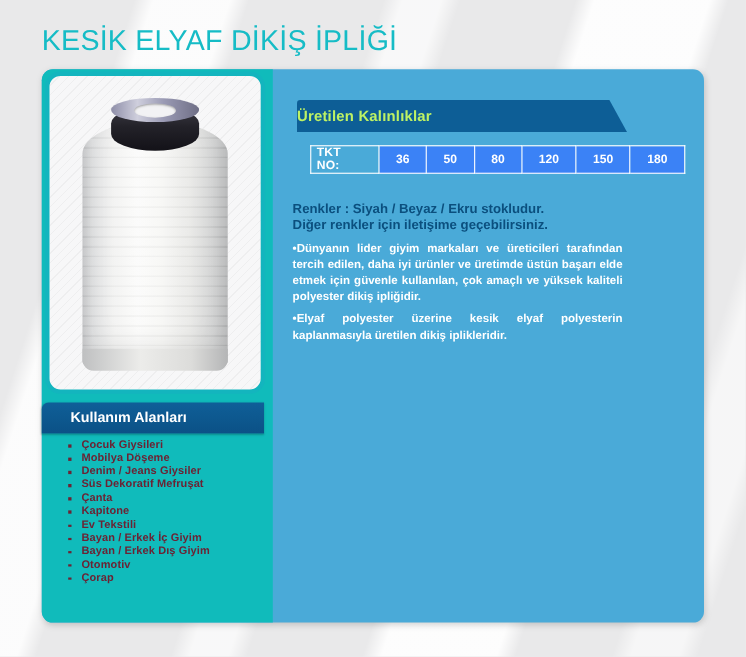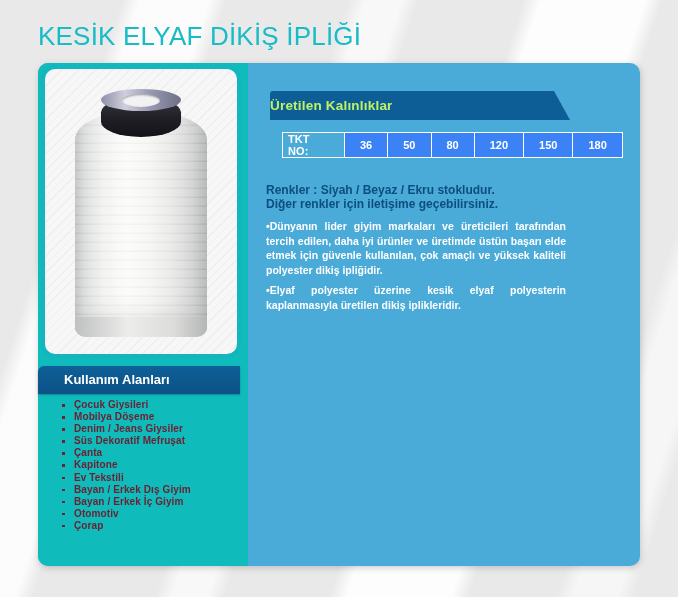--- a/index.html
+++ b/index.html
@@ -340,18 +340,18 @@
   </div>
 
   <ul class="usage-list">
     <li>Çocuk Giysileri</li>
     <li>Mobilya Döşeme</li>
     <li>Denim / Jeans Giysiler</li>
     <li>Süs Dekoratif Mefruşat</li>
     <li>Çanta</li>
     <li>Kapitone</li>
     <li>Ev Tekstili</li>
+    <li>Bayan / Erkek İç Giyim</li>
     <li>Bayan / Erkek Dış Giyim</li>
-    <li>Bayan / Erkek İç Giyim</li>
     <li>Otomotiv</li>
     <li>Çorap</li>
   </ul>
 </div>
 
 </body></html>

